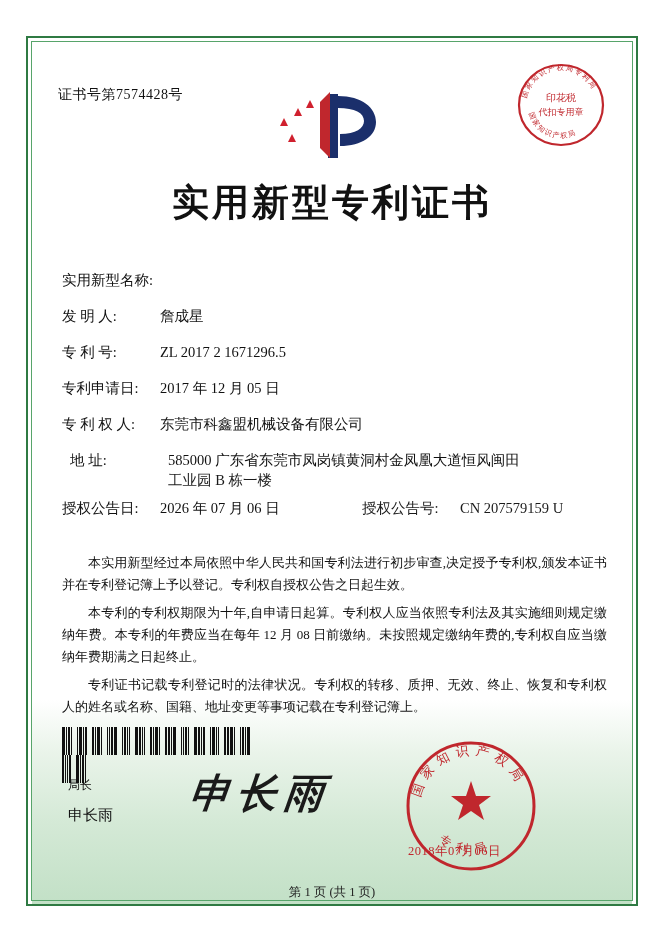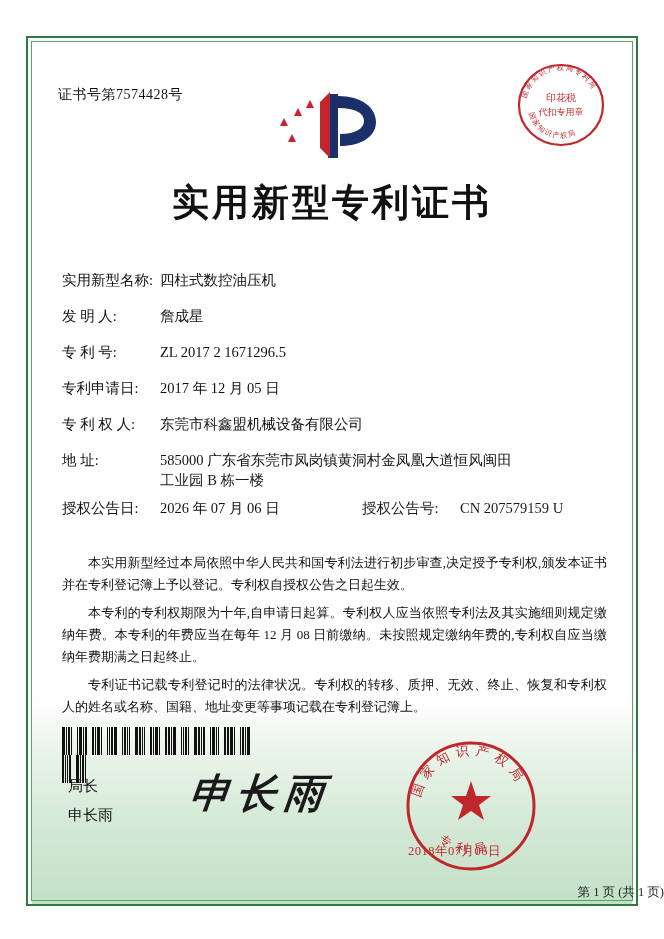--- a/index.html
+++ b/index.html
@@ -137,21 +137,21 @@
   .row .val2 {
     position: absolute;
     left: 398px;
     top: 0;
   }
   .addr-cont {
     position: absolute;
     left: 98px;
     top: 20px;
   }
-  .row.addr { height: 48px; }
+  .row.addr { height: 48px; margin-left: 8px; }
 
   
   .paras {
     position: absolute;
     left: 62px;
     top: 548px;
     width: 545px;
     font-size: 13px;
     line-height: 1.72;
     text-align: justify;
@@ -176,21 +176,21 @@
     height: 28px;
     margin-right: 1px;
     vertical-align: top;
   }
 
   
   .sig-label {
     position: absolute;
     left: 68px;
     top: 777px;
-    font-size: 15px;
+    font-size: 12px;
     color: #111;
   }
   .sig-name {
     position: absolute;
     left: 68px;
     top: 806px;
     font-size: 15px;
     color: #111;
   }
   .sig-script {
@@ -222,21 +222,21 @@
     color: #c0272d;
     letter-spacing: 0.5px;
     z-index: 5;
   }
 
   .page-footer {
     position: absolute;
     left: 0;
     top: 884px;
     width: 664px;
-    text-align: right;
+    text-align: center;
     font-size: 12.5px;
     color: #222;
   }
 </style>
 </head>
 <body>
 
 <div class="page">
 
   <div class="green-band"></div>
@@ -278,21 +278,20 @@
         <text x="48" y="58" font-size="9" fill="#c0272d" text-anchor="middle" font-family="'Liberation Serif',serif">代扣专用章</text>
       </svg>
     </div>
 
     <div class="title">实用新型专利证书</div>
 
     <div class="fields">
 
       <div class="row">
         <span class="lab">实用新型名称:</span>
-        <span class="val">四柱式数控油压机</span>
       </div>
 
       <div class="row">
         <span class="lab">发 明 人:</span>
         <span class="val">詹成星</span>
       </div>
 
       <div class="row">
         <span class="lab">专 利 号:</span>
         <span class="val">ZL 2017 2 1671296.5</span>

